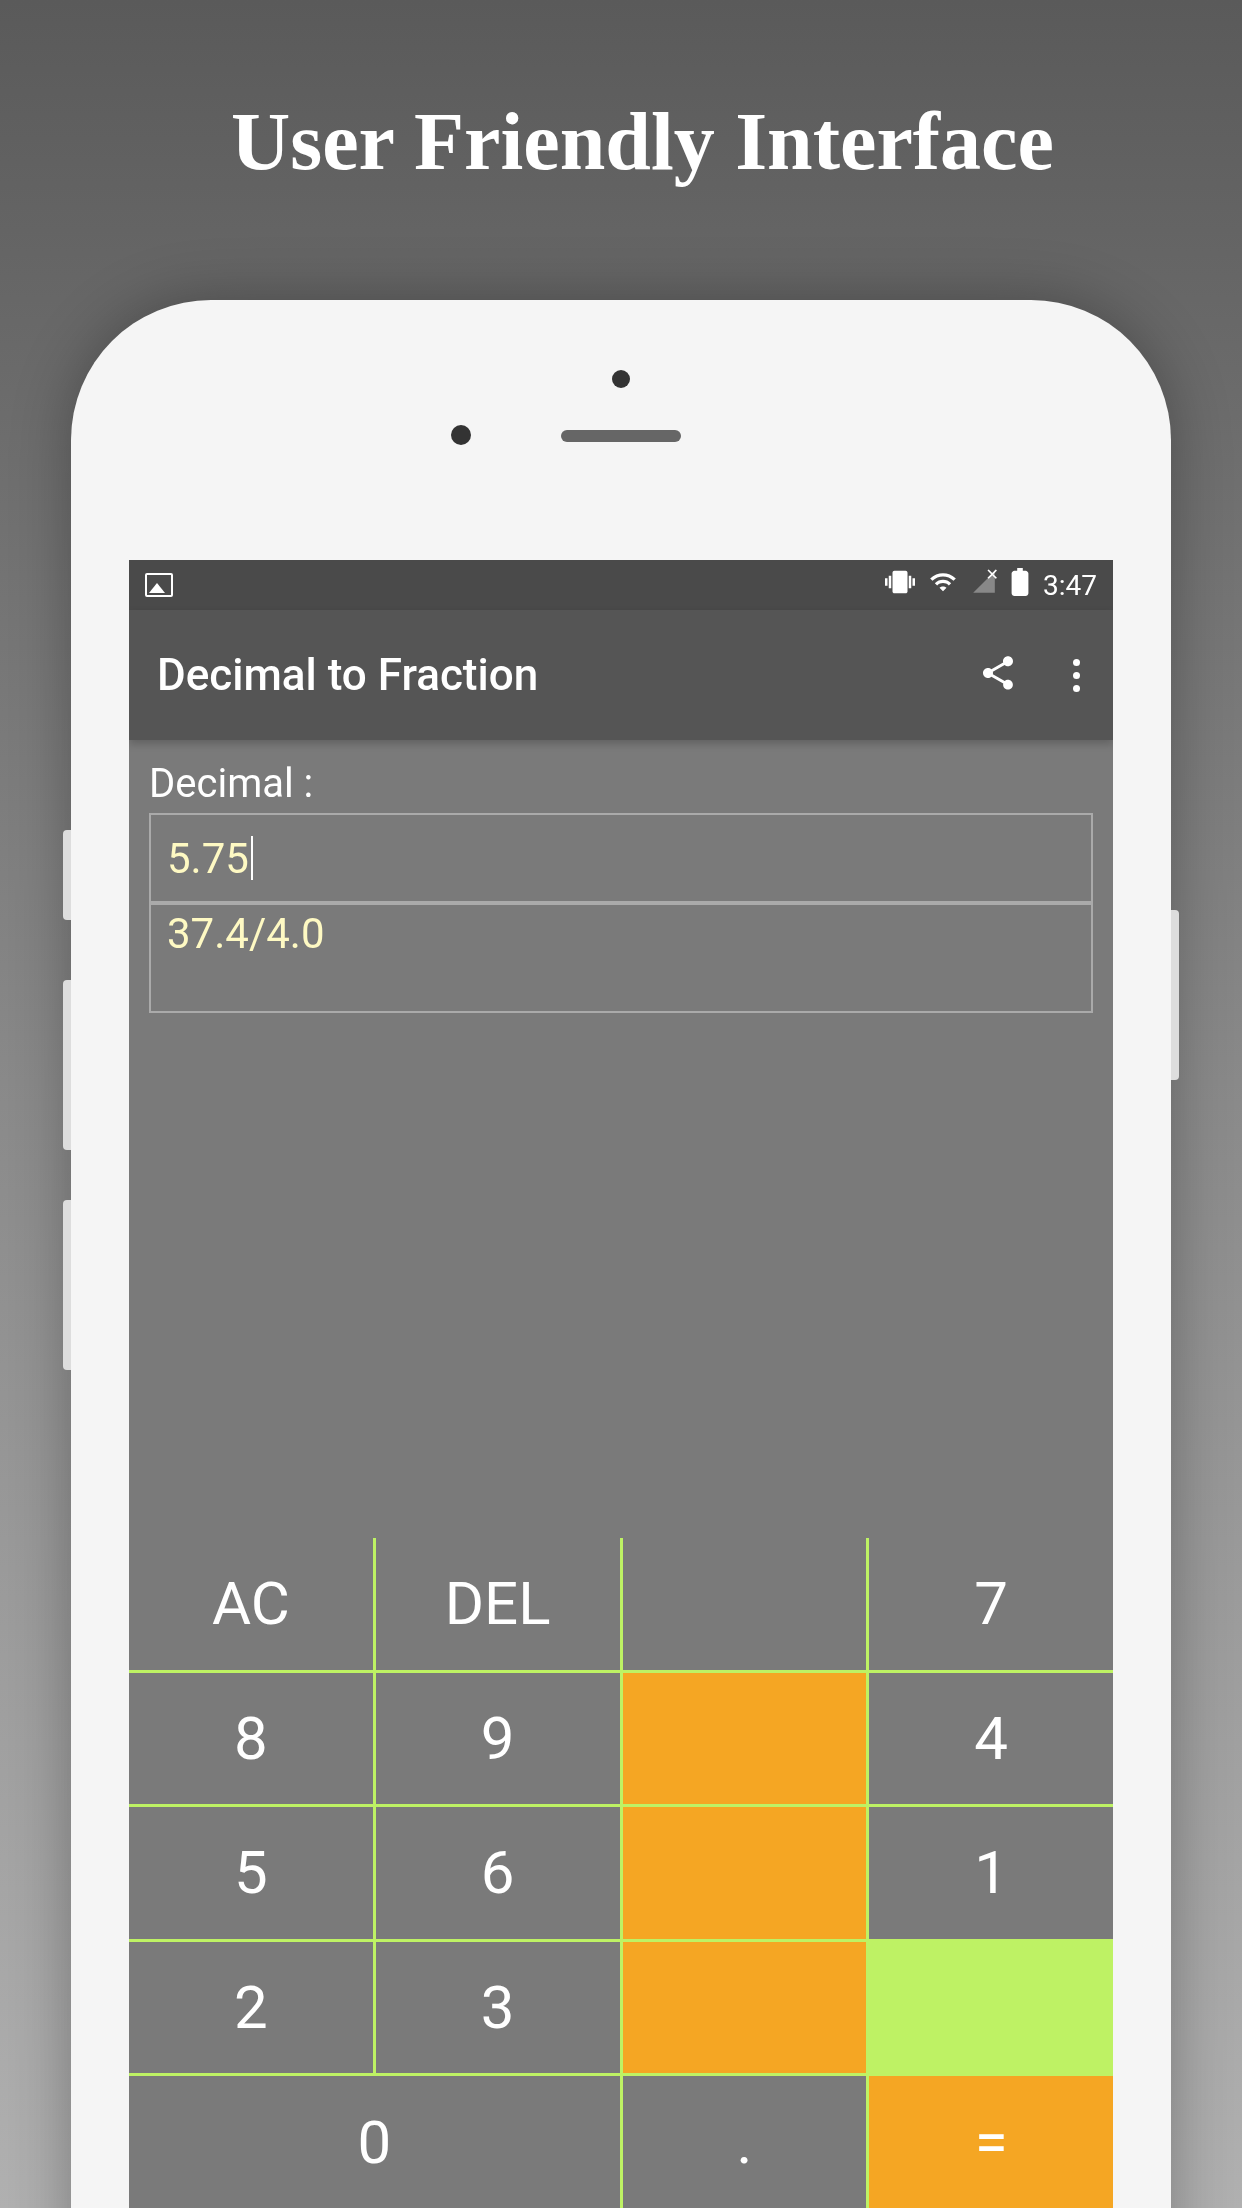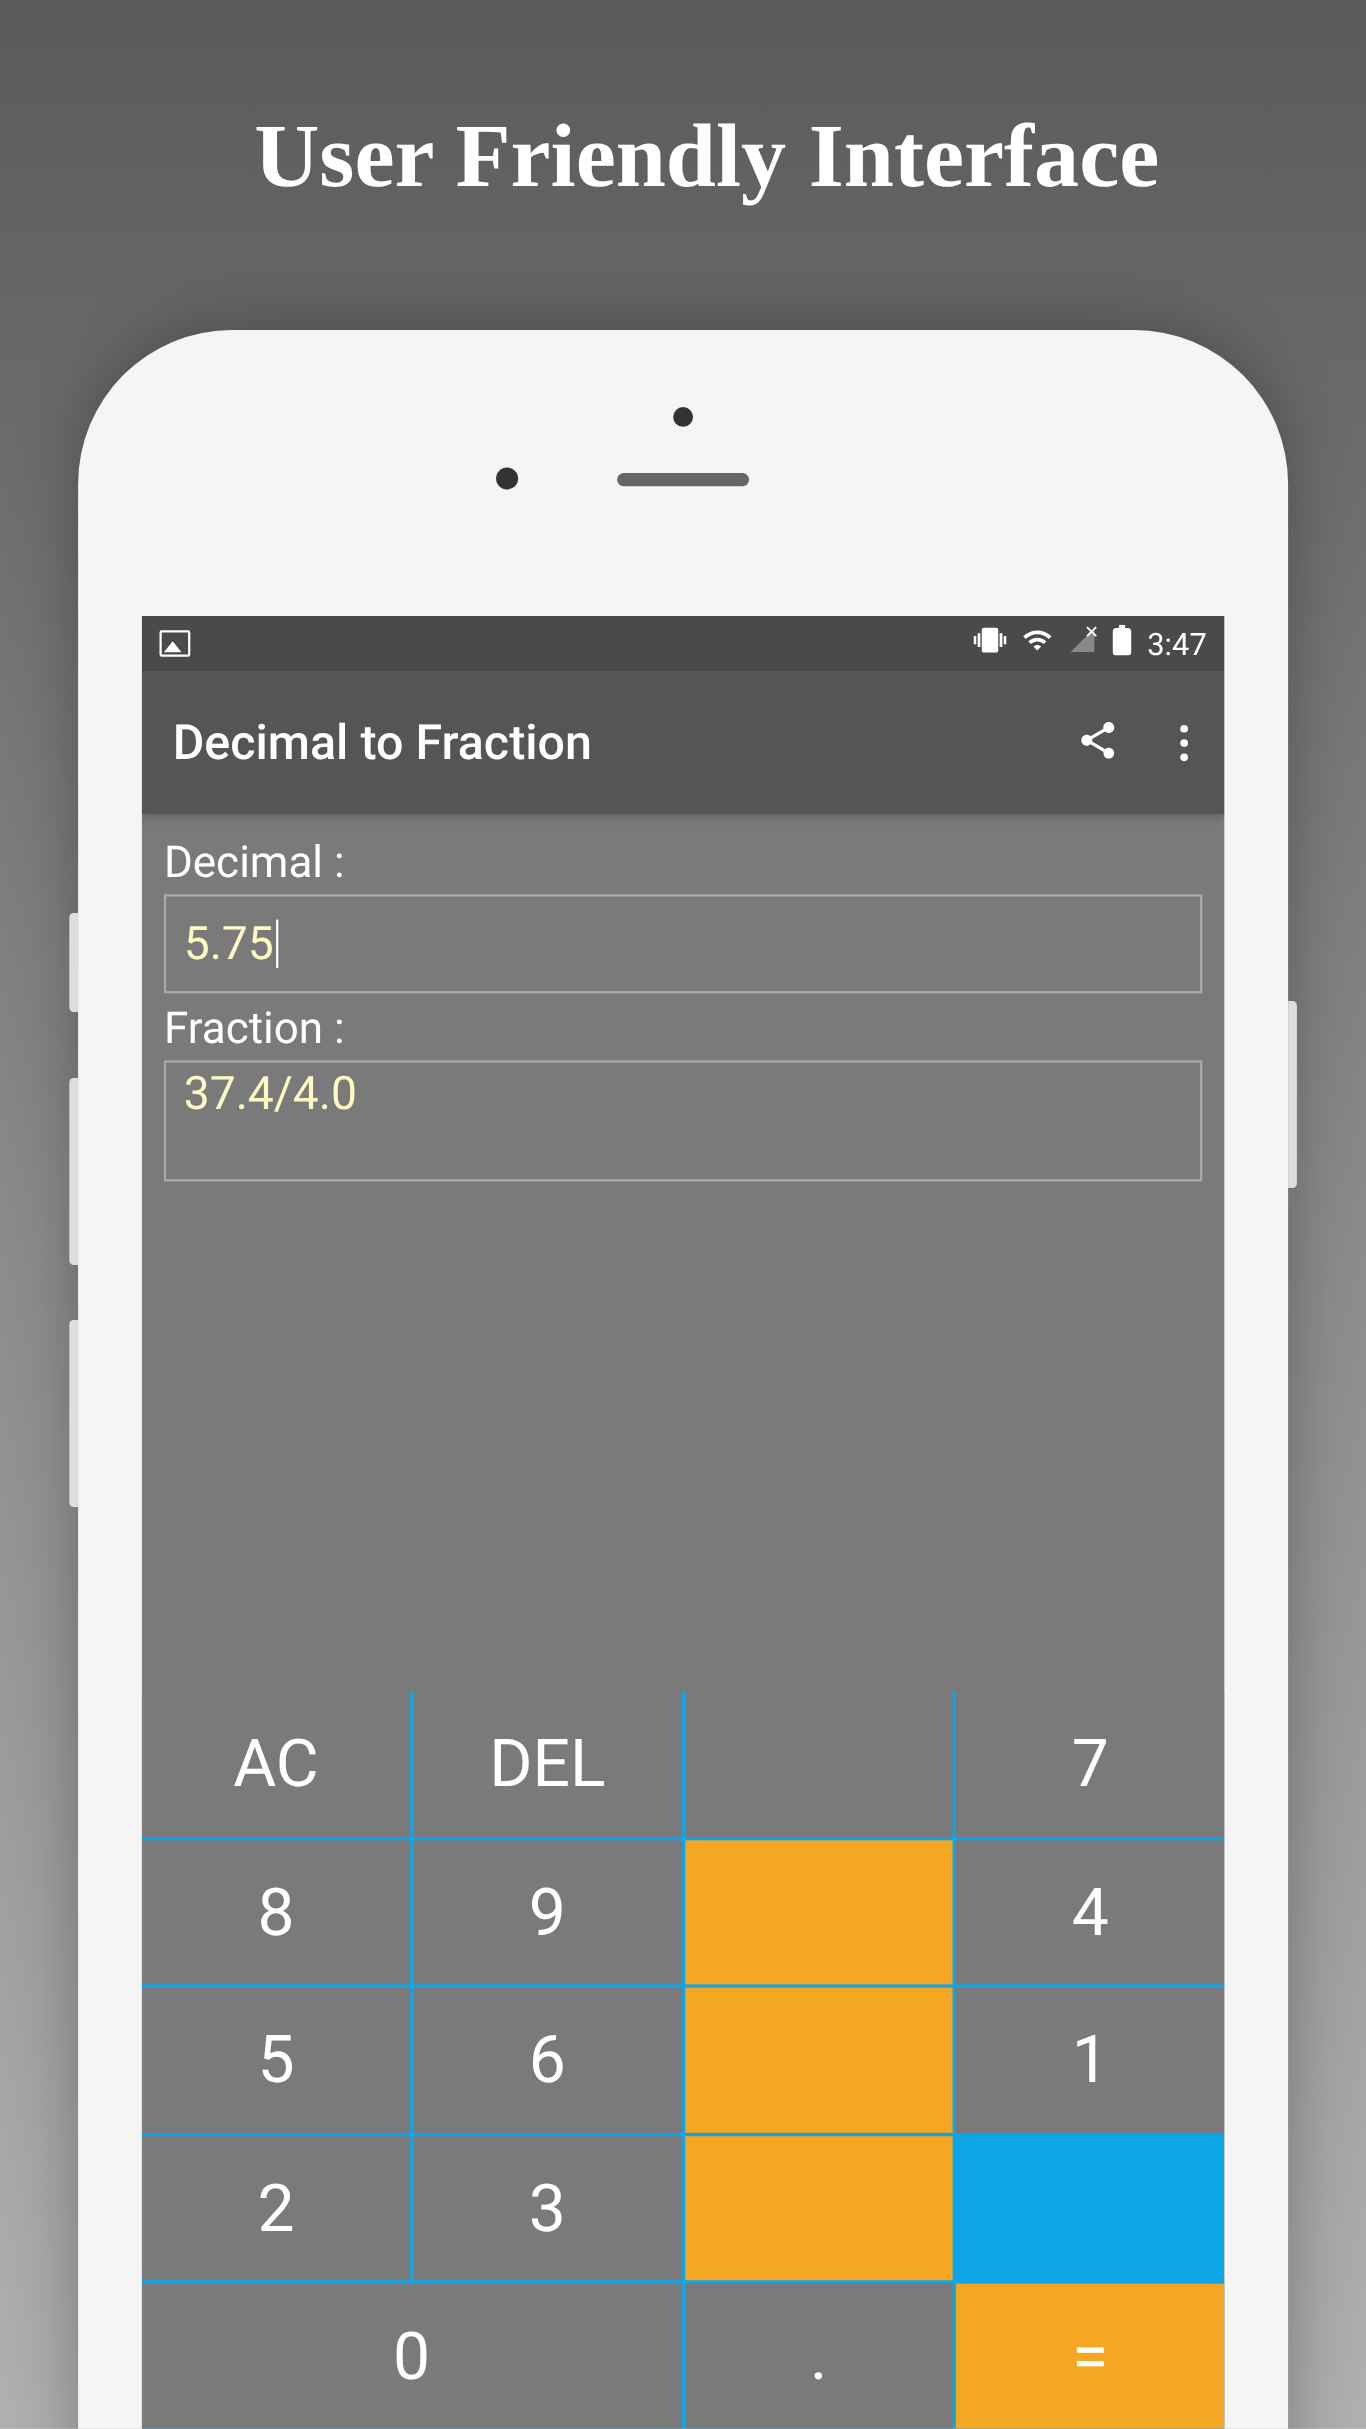--- a/index.html
+++ b/index.html
@@ -185,21 +185,21 @@
     }
     .keypad {
       position: absolute;
       bottom: 0;
       left: 0;
       right: 0;
       display: grid;
       grid-template-columns: repeat(4, 1fr);
       grid-template-rows: repeat(5, 1fr);
       gap: 3px;
-      background: #0ea5e9;
+      background: #bef264;
       height: 670px;
     }
     .key {
       background: #7a7a7a;
       color: #fff;
       display: flex;
       align-items: center;
       justify-content: center;
       font-size: 60px;
       font-weight: 400;
@@ -313,21 +313,20 @@
         </div>
       </div>
     </div>
 
     <div class="content-area">
       <div class="label">Decimal :</div>
       <div class="input-box decimal">
         <span>5.75</span>
           <span class="cursor"></span>
       </div>
-      <div class="label">Fraction :</div>
       <div class="input-box fraction">
         <span>37.4/4.0</span>
       </div>
     </div>
 
     <div class="keypad">
       <div class="key">AC</div>
       <div class="key">DEL</div>
       <div class="key"></div>
 

